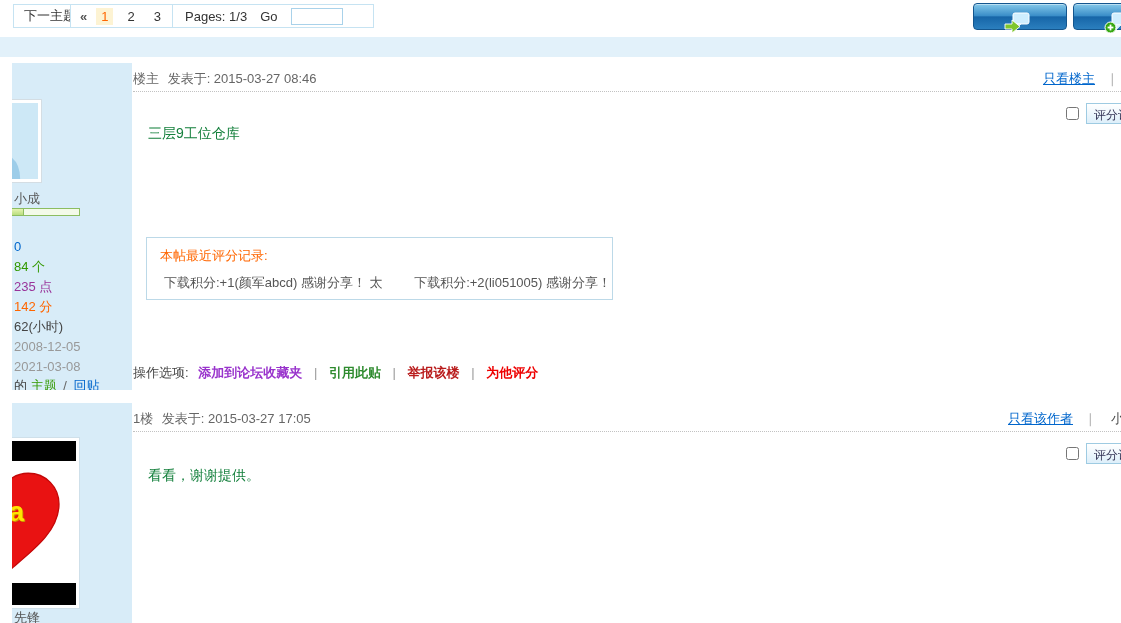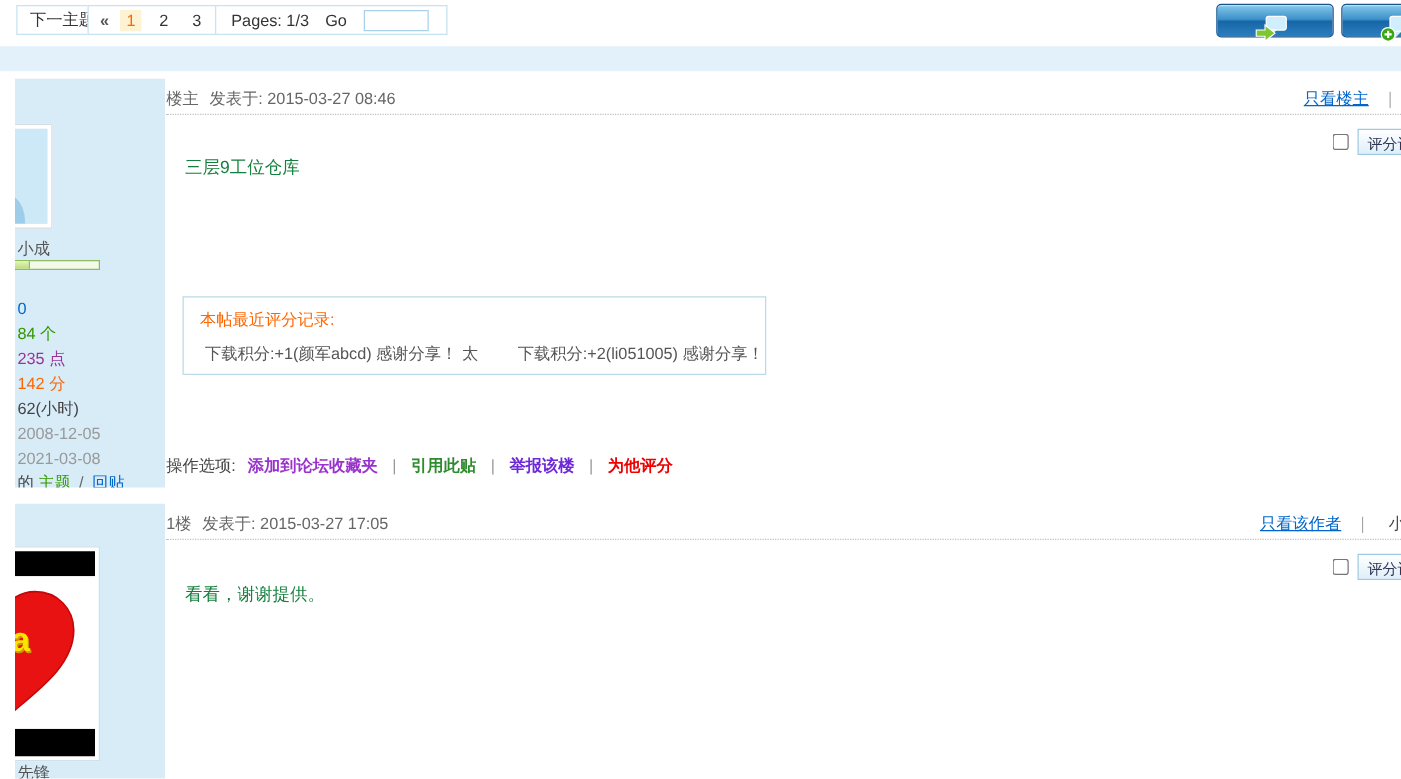--- a/index.html
+++ b/index.html
@@ -8,21 +8,21 @@
   #page { position:relative; width:1121px; height:623px; overflow:hidden; background:#fff; }
 
   
   .tbox { position:absolute; top:4px; height:24px; display:flex; align-items:center;
           border:1px solid #c6e3f2; background:#fff; font-size:13px; color:#333; }
   .btn-prev { left:13px; padding:0 10px; cursor:pointer; }
   .pager { left:70px; padding:0 9px; gap:9px; }
   .pager .pg { padding:1px 5px; color:#333; cursor:pointer; }
   .pager .pg-arrow { font-weight:bold; color:#555; cursor:pointer; }
   .pager .cur { background:#fdf3d3; color:#f60; }
-  .pagesbox { left:172px; padding:0 12px; gap:13px; width:186px; }
+  .pagesbox { left:172px; padding:0 12px; gap:13px; width:202px; }
   .go-input { width:52px; height:17px; border:1px solid #a9d2ea; outline:none; font-size:12px; padding:0 3px; }
 
   .big-btn { position:absolute; top:3px; height:27px; display:flex; align-items:center;
              border:1px solid #14568e; border-radius:4px; color:#fff; font-weight:bold;
              font-size:14px; letter-spacing:3px; padding:8px 8px 0 5px; cursor:pointer;
              background:linear-gradient(180deg,#85c9ea 0%,#3c8fc9 46%,#1766a8 52%,#2b7fbe 100%);
              box-shadow:inset 0 1px 0 rgba(255,255,255,.45); white-space:nowrap;flex-direction:column; }
   .btn-reply { left:973px; width:94px; }
   .btn-new  { left:1073px; width:94px; }
   .big-btn .bicon { width:26px; height:22px; margin-right:4px; flex:0 0 auto; }
@@ -54,21 +54,21 @@
   .pc1 { top:62px; } .pc2 { top:64px; }
 
   .rating-box { position:absolute; left:26px; top:174px; width:467px; height:63px;
                 border:1px solid #bcd9e8; background:#fff; }
   .rating-title { margin:9px 0 0 13px; font-size:13px; color:#ff6600; }
   .rating-entries { margin:9px 0 0 17px; font-size:13px; color:#555; white-space:nowrap; }
   .rating-entries .entry2 { margin-left:28px; }
 
   .ops { position:absolute; left:13px; top:301px; font-size:13px; color:#444; white-space:nowrap; }
   .ops .op { text-decoration:none; cursor:pointer;font-weight:bold; }
-  .op-fav { color:#9933cc; } .op-quote { color:#2e8b2e; } .op-report { color:#6d28d9; }
+  .op-fav { color:#9933cc; } .op-quote { color:#2e8b2e; } .op-report { color:#b91c1c; }
   .op-rate { color:#ee0000; font-weight:bold; }
   .ops .sep { color:#999; margin:0 8px; }
 
   
   .avatar1-frame { position:absolute; left:-76px; top:36px; width:106px; height:84px;
                    background:#fff; border:1px solid #d4dde3; padding:3px; }
   .avatar1 { width:100%; height:100%; background:#cde8f6; display:block; }
   .level { position:absolute; left:2px; font-size:13px; color:#555; white-space:nowrap; }
   .lv1 { top:127px; } .lv2 { top:206px; }
   .progress { position:absolute; left:-28px; top:145px; width:96px; height:8px;

